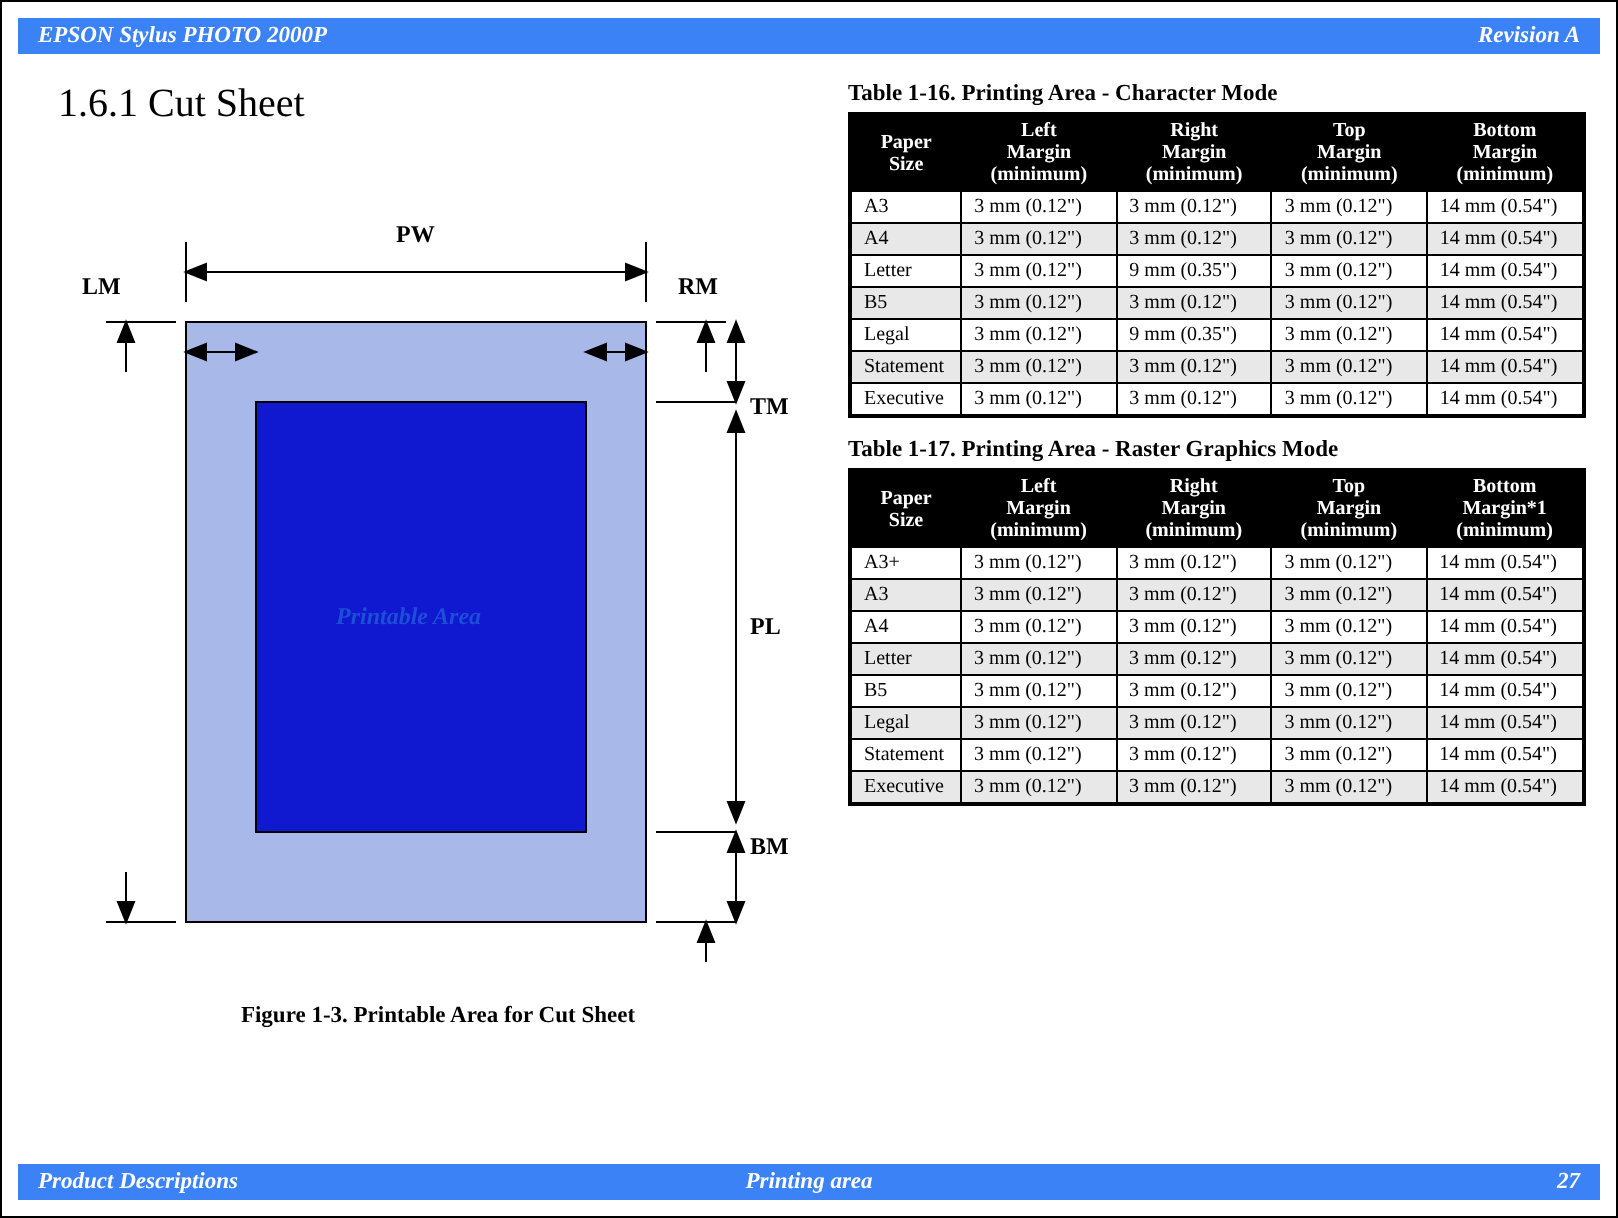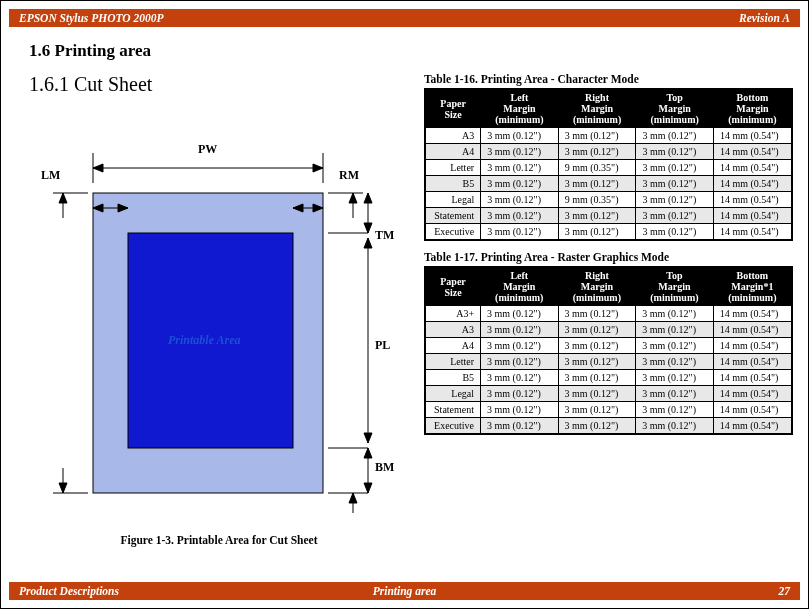--- a/index.html
+++ b/index.html
@@ -1,51 +1,50 @@
 <!DOCTYPE html>
 <html><head>
 <meta charset="utf-8">
 <style>
 *{box-sizing:border-box;margin:0;padding:0}
 body{font-family:"Times New Roman",Times,serif;background:#fff}
 .page{width:809px;height:609px;border:1px solid #000;position:relative;background:#fff;overflow:hidden}
-.topbar,.bottombar{height:18px;background:#c2410c;color:#fff;font-style:italic;font-weight:bold;font-size:11.5px;display:flex;align-items:center;padding:0 10px;position:absolute;left:8px;right:8px}
+.topbar,.bottombar{height:18px;background:#3b82f6;color:#fff;font-style:italic;font-weight:bold;font-size:11.5px;display:flex;align-items:center;padding:0 10px;position:absolute;left:8px;right:8px}
 .topbar{top:8px;justify-content:space-between}
 .bottombar{bottom:8px}
 .bottombar .c{position:absolute;left:0;right:0;text-align:center}
 .bottombar .r{margin-left:auto}
 .content{position:absolute;top:40px;left:28px;right:15px;bottom:30px}
 h2{font-size:17px;font-weight:bold;margin-bottom:12px}
 h3{font-size:20px;font-weight:normal}
 .cols{display:flex;gap:15px}
 .left{width:380px}
 .right{flex:1}
 .figure{position:relative;width:360px;height:390px;margin-top:32px;margin-left:4px}
 .fig-cap{font-size:11.5px;font-weight:bold;text-align:center;margin-top:16px}
 .tbl-cap{font-size:11.5px;font-weight:bold;text-align:left;margin-bottom:3px}
 table{border-collapse:collapse;width:100%;font-size:10px;margin-bottom:10px;border:2px solid #000}
 th{background:#000;color:#fff;font-size:10px;padding:2px 14px;border:1px solid #000;font-weight:bold}
 td{border:1px solid #000;padding:2px 6px;text-align:left}
-td:first-child{text-align:right}
+td:first-child{text-align:left}
 tr.shade td{background:#e8e8e8}
 .footnote{font-size:10.5px;font-style:italic;padding:2px 6px;line-height:1.3}
 .lbl{position:absolute;font-size:12px;font-weight:bold}
 </style>
 </head>
 <body>
 
 <div class="page">
 
   <div class="topbar">
     <span>EPSON Stylus PHOTO 2000P</span>
     <span>Revision A</span>
   </div>
 
   <div class="content">
-    <h2>1.6  Printing area</h2>
 
     <div class="cols">
       <div class="left">
         <h3>1.6.1  Cut Sheet</h3>
 
         <div class="figure">
           <svg width="360" height="390" viewBox="0 0 360 390">
             <rect x="60" y="65" width="230" height="300" fill="#a8b8e8" stroke="#000" stroke-width="1"></rect>
             <rect x="95" y="105" width="165" height="215" fill="#1018d0" stroke="#000" stroke-width="1"></rect>
             <g stroke="#000" stroke-width="1" fill="none">
@@ -77,21 +76,21 @@
               <line x1="20" y1="365" x2="55" y2="365"></line>
               <line x1="320" y1="385" x2="320" y2="365"></line>
                 <path d="M320 365 l-4 10 h8 z" fill="#000"></path>
             </g>
           </svg>
           <span class="lbl" style="left:165px;top:14px">PW</span>
           <span class="lbl" style="left:8px;top:40px">LM</span>
           <span class="lbl" style="left:306px;top:40px">RM</span>
           <span class="lbl" style="left:342px;top:100px">TM</span>
           <span class="lbl" style="left:342px;top:210px">PL</span>
-          <span class="lbl" style="left:342px;top:332px">BM</span>
+          <span class="lbl" style="left:342px;top:320px">BM</span>
           <span class="lbl" style="left:135px;top:205px;color:#1d4ed8;font-style:italic;font-size:12px">Printable Area</span>
         </div>
 
         <div class="fig-cap">Figure 1-3.  Printable Area for Cut Sheet</div>
       </div>
 
       <div class="right">
         <div class="tbl-cap">Table 1-16.  Printing Area - Character Mode</div>
         <table>
             <thead>

